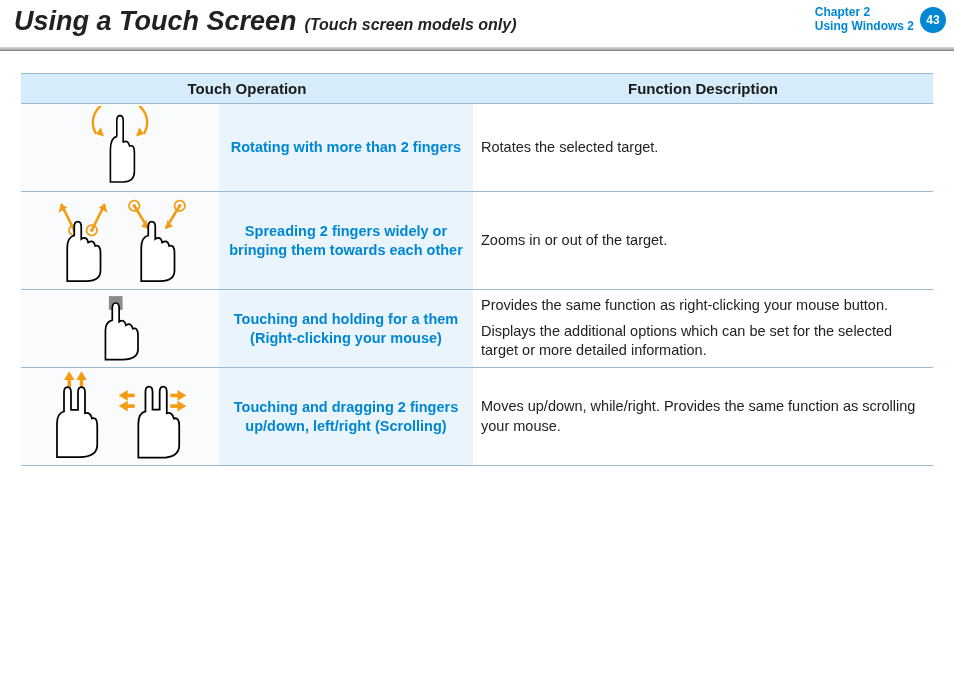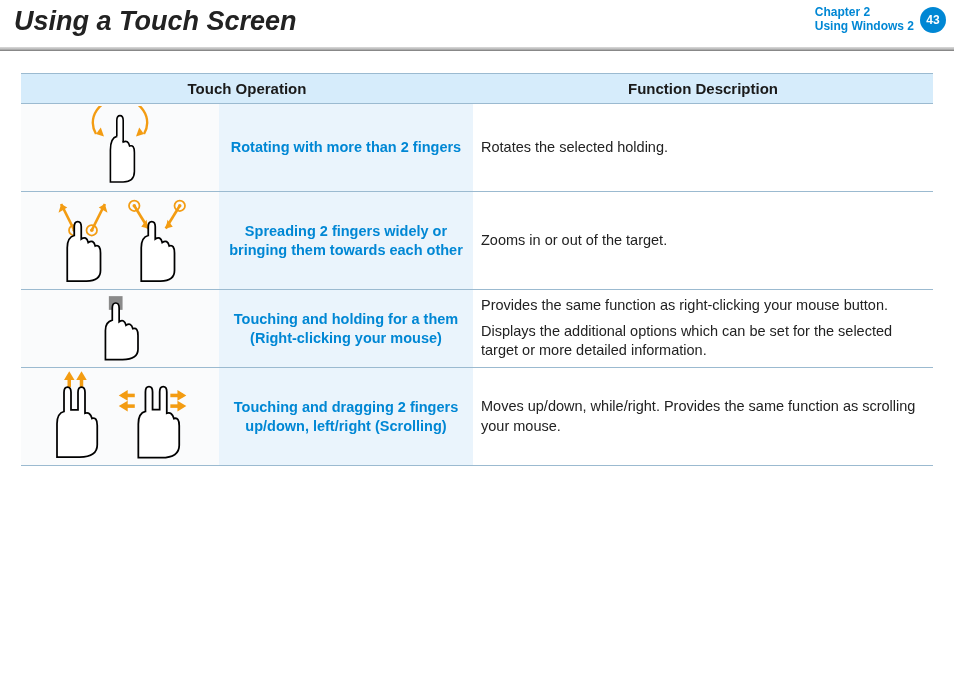--- a/index.html
+++ b/index.html
@@ -32,20 +32,21 @@
   .gesture { display:inline-block; }
 </style>
 </head>
 <body>
 
 <div class="page">
 
   <div class="header-bar">
     <div class="title-wrap">
       <span class="title-main">Using a Touch Screen</span>
+      <span class="title-sub">(Touch screen models only)</span>
     </div>
     <div class="chapter-wrap">
       <div class="chapter-text">
         <div>Chapter 2</div>
         <div>Using Windows 2</div>
       </div>
       <div class="page-badge">43</div>
     </div>
   </div>
 
@@ -70,21 +71,21 @@
           <svg class="gesture" width="80" height="80" viewBox="0 0 100 100">
             <path d="M20 35 A34 30 0 1 1 80 35" fill="none" stroke="#f39c12" stroke-width="3"></path>
             <polygon points="20,35 26,27 30,38" fill="#f39c12"></polygon>
             <polygon points="80,35 74,27 70,38" fill="#f39c12"></polygon>
             <path d="M38 95 L38 55 Q38 40 46 38 Q52 36 54 45 Q60 42 62 50 Q68 48 68 58 L68 82 Q68 95 54 95 Z" fill="#fff" stroke="#000" stroke-width="2"></path>
             <path d="M46 38 L46 18 Q46 12 50 12 Q54 12 54 18 L54 45" fill="#fff" stroke="#000" stroke-width="2"></path>
           </svg>
         </td>
         <td class="name-cell">Rotating with more than 2 fingers</td>
         <td class="desc-cell">
-          <p>Rotates the selected holding.</p>
+          <p>Rotates the selected target.</p>
         </td>
       </tr>
 
       <tr>
         <td class="op-cell">
           <svg class="gesture" width="70" height="90" viewBox="0 0 80 100">
             <line x1="30" y1="40" x2="15" y2="10" stroke="#f39c12" stroke-width="3"></line>
             <polygon points="15,10 22,14 12,20" fill="#f39c12"></polygon>
             <line x1="50" y1="40" x2="65" y2="10" stroke="#f39c12" stroke-width="3"></line>
             <polygon points="65,10 58,14 68,20" fill="#f39c12"></polygon>

